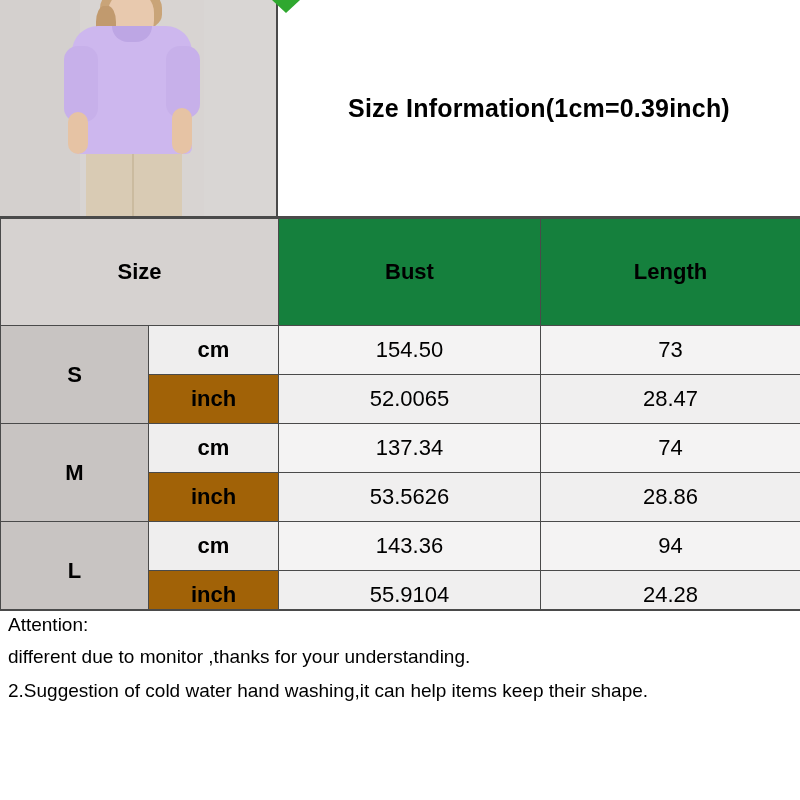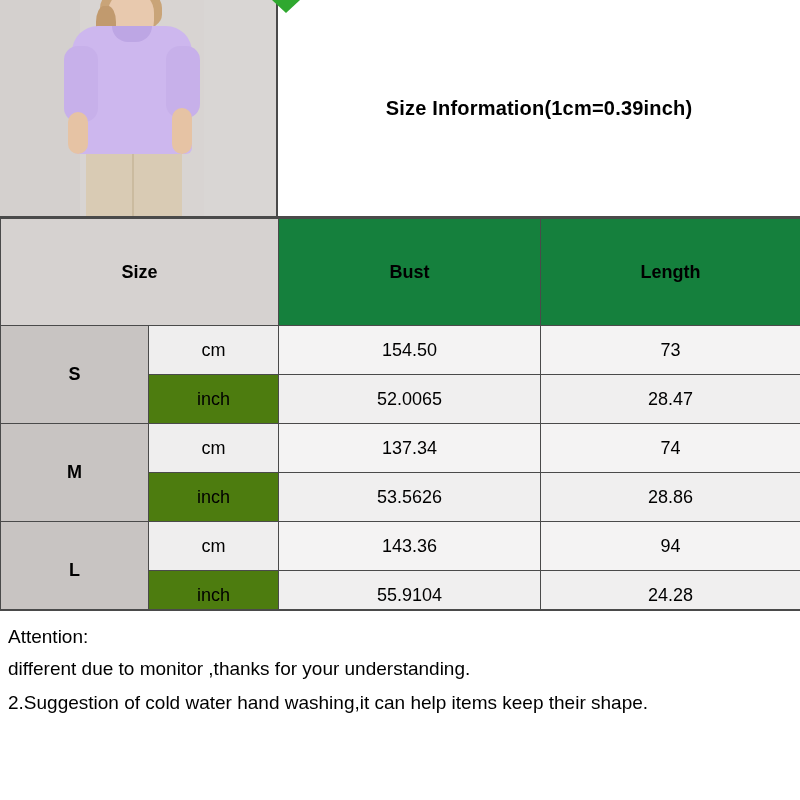--- a/index.html
+++ b/index.html
@@ -140,21 +140,21 @@
 
   .title-cell {
     flex: 1;
     display: flex;
     align-items: center;
     justify-content: center;
     background: #ffffff;
     position: relative;
   }
   .title-text {
-    font-size: 20px;
+    font-size: 25px;
     font-weight: bold;
     color: #000;
     text-align: center;
     letter-spacing: 0.2px;
   }
   .green-mark {
     position: absolute;
     left: 0px;
     top: 0px;
     width: 0;
@@ -171,21 +171,21 @@
     left: 0;
     top: 218px;
     width: 800px;
     border-collapse: collapse;
     table-layout: fixed;
   }
   .size-table td {
     border: 1px solid #4a4a4a;
     text-align: center;
     vertical-align: middle;
-    font-size: 18px;
+    font-size: 22px;
     color: #000;
   }
   .col-size   { width: 148px; }
   .col-unit   { width: 130px; }
   .col-bust   { width: 262px; }
   .col-length { width: 260px; }
 
   .hdr-size {
     background: #d6d2d0;
     font-size: 29px;
@@ -197,41 +197,41 @@
     font-weight: bold;
     font-size: 20px;
   }
   .cell-sizelabel {
     background: #c8c4c2;
     font-weight: bold;
     font-size: 19px;
   }
   .cell-unit {
     background: #efeeee;
-    font-weight: normal;
+    font-weight: bold;
     font-size: 19px;
     height: 46px;
   }
   .cell-val {
     background: #f4f3f3;
     font-size: 20px;
   }
-  .row-alt .cell-unit { background: #4d7c0f; }
+  .row-alt .cell-unit { background: #a16207; }
   .row-alt .cell-val  { background: #f0efef; }
 
   
   .attention {
     position: absolute;
     left: 0;
     top: 609px;
     width: 800px;
     height: 191px;
     box-sizing: border-box;
     border-top: 2px solid #4a4a4a;
-    padding: 12px 6px 0 8px;
+    padding: 0 6px 0 8px;
     background: #ffffff;
   }
   .attention p {
     margin: 0 0 6px 0;
     font-size: 19px;
     line-height: 28px;
     color: #000;
   }
   .attention .att-head {
     margin-bottom: 4px;

